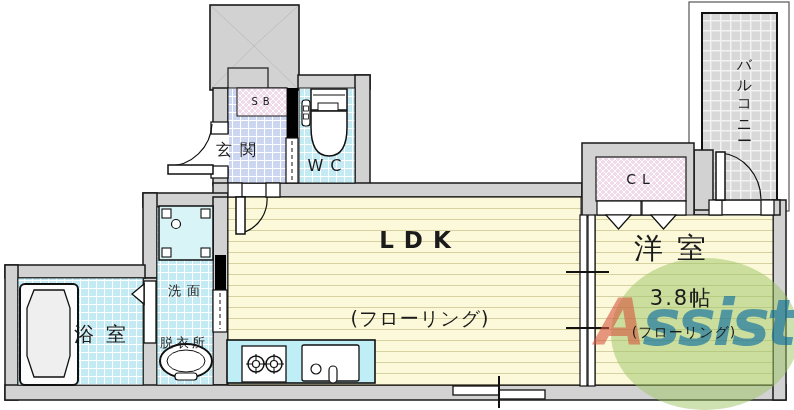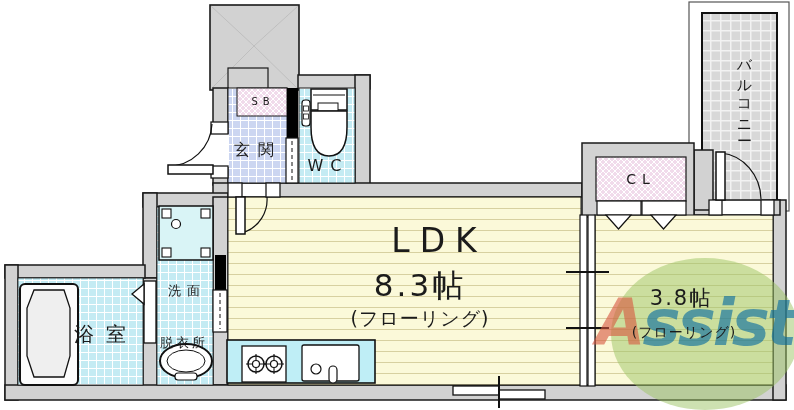--- a/index.html
+++ b/index.html
@@ -217,32 +217,32 @@
       </g>
     </g>
   </svg>
 
   <div class="wm">
     <div class="wm-ellipse"></div>
     <div class="wm-text"><span class="wm-a">A</span><span class="wm-rest">ssist</span></div>
   </div>
 
   <div class="lbl" style="left:263px;top:102px;font-size:10px;letter-spacing:5px;">SB</div>
-  <div class="lbl" style="left:258px;top:150px;font-size:16px;letter-spacing:8px;">玄関</div>
+  <div class="lbl" style="left:240px;top:150px;font-size:16px;letter-spacing:8px;">玄関</div>
   <div class="lbl" style="left:328px;top:166px;font-size:16px;letter-spacing:7px;">WC</div>
 
-  <div class="lbl" style="left:439px;top:240px;font-size:33px;letter-spacing:10px;">LDK</div>
-  <div class="lbl" style="left:420px;top:285px;font-size:31px;letter-spacing:3px;">8.3帖</div>
+  <div class="lbl" style="left:420px;top:240px;font-size:23px;letter-spacing:10px;font-weight:bold;">LDK</div>
   <div class="lbl" style="left:420px;top:318px;font-size:19px;letter-spacing:1px;">(フローリング)</div>
 
   <div class="lbl" style="left:187px;top:290px;font-size:13px;letter-spacing:6px;">洗面</div>
   <div class="lbl" style="left:184px;top:308px;font-size:13px;letter-spacing:3px;margin-top:34px;">脱衣所</div>
 
   <div class="lbl" style="left:106px;top:334px;font-size:20px;letter-spacing:12px;">浴室</div>
 
   <div class="lbl" style="left:641px;top:179px;font-size:14px;letter-spacing:6px;">CL</div>
 
+  <div class="lbl" style="left:677px;top:248px;font-size:29px;letter-spacing:14px;">洋室</div>
   <div class="lbl" style="left:681px;top:298px;font-size:21px;letter-spacing:2px;">3.8帖</div>
   <div class="lbl" style="left:684px;top:332px;font-size:14px;letter-spacing:1px;">(フローリング)</div>
 
   <div class="lbl v" style="left:744px;top:92px;font-size:15px;letter-spacing:4px;">バルコニー</div>
 
 </div>
 
 </body></html>

